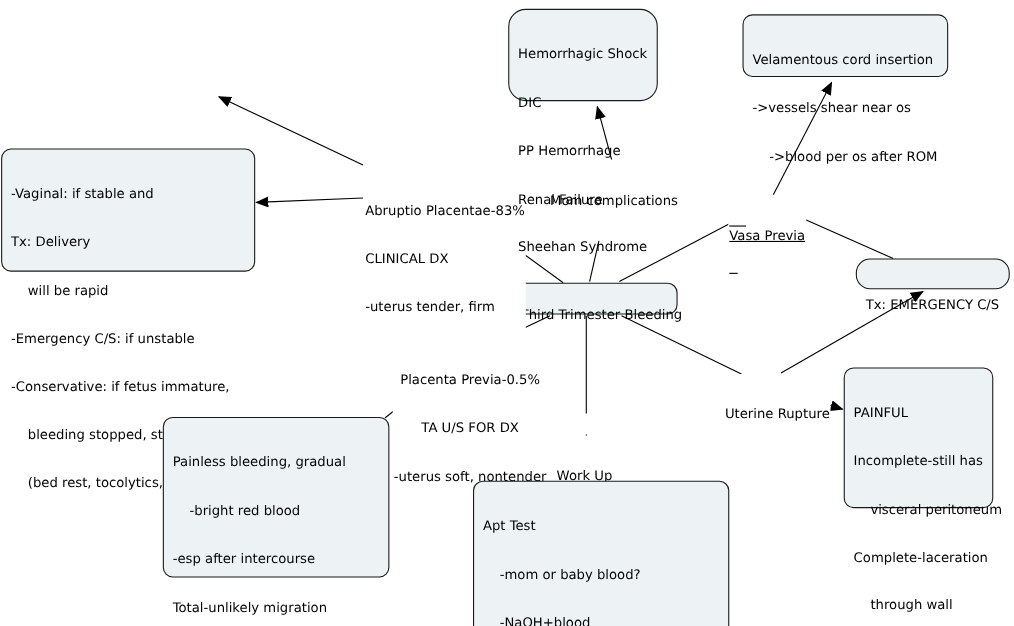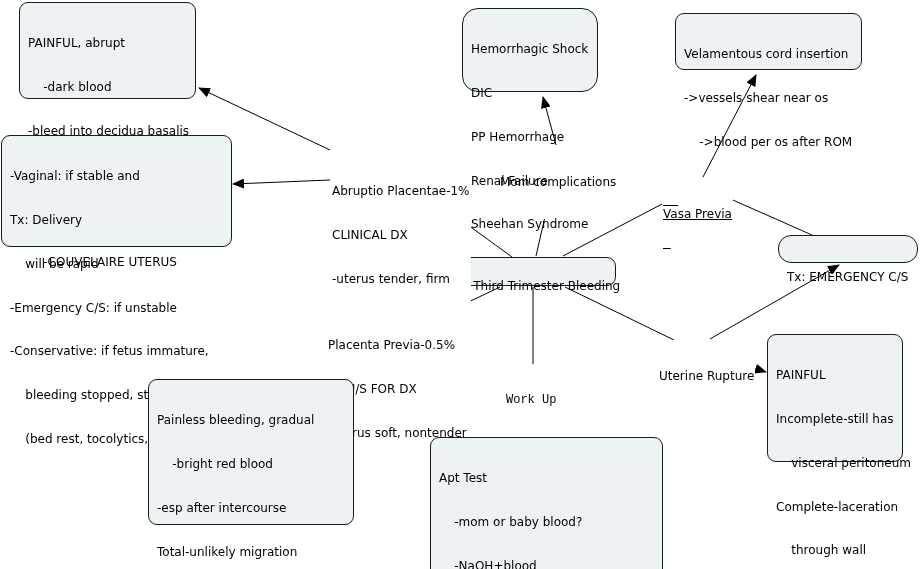--- a/index.html
+++ b/index.html
@@ -54,50 +54,42 @@
     <line x1="720" y1="358" x2="766" y2="372" stroke="#000" stroke-width="1" marker-end="url(#arrowhead)"></line>
 
     <line x1="710" y1="339" x2="839" y2="265" stroke="#000" stroke-width="1" marker-end="url(#arrowhead)"></line>
   </svg>
 
   <div class="node" style="left:449px; top:257px; width:167px; height:29px; padding-top:6px;">
     <span>Third Trimester Bleeding</span>
   </div>
 
   <div class="label" style="left:331px; top:155px;">
-    <span class="ln">Abruptio Placentae-1%</span>
+    <span class="ln">Abruptio Placentae-83%</span>
     <span class="ln">CLINICAL DX</span>
     <span class="ln">-uterus tender, firm</span>
   </div>
   <div class="label" style="left:499px; top:146px;">
     <span class="ln">Mom complications</span>
   </div>
   <div class="label" style="left:662px; top:178px;text-decoration:underline;">
     <span class="ln">Vasa Previa</span>
   </div>
-  <div class="label" style="left:327px; top:309px;">
+  <div class="label" style="left:357px; top:309px;text-align:center;">
     <span class="ln">Placenta Previa-0.5%</span>
     <span class="ln">TA U/S FOR DX</span>
     <span class="ln">-uterus soft, nontender</span>
   </div>
-  <div class="label" style="left:505px; top:364px;font-family:Liberation Mono, monospace;">
+  <div class="label" style="left:505px; top:396px;">
     <span class="ln">Work Up</span>
   </div>
   <div class="label" style="left:658px; top:340px;">
     <span class="ln">Uterine Rupture</span>
   </div>
 
-  <div class="node" style="left:19px; top:2px; width:177px; height:97px;">
-    <span class="ln">PAINFUL, abrupt</span>
-    <span class="ln">    -dark blood</span>
-    <span class="ln">-bleed into decidua basalis</span>
-    <span class="ln">-may be concealed</span>
-    <span class="ln">-if into myometrium</span>
-    <span class="ln">    -COUVELAIRE UTERUS</span>
-  </div>
 
   <div class="node" style="left:1px; top:135px; width:231px; height:112px;">
     <span class="ln">-Vaginal: if stable and</span>
     <span class="ln">Tx: Delivery</span>
     <span class="ln">    will be rapid</span>
     <span class="ln">-Emergency C/S: if unstable</span>
     <span class="ln">-Conservative: if fetus immature,</span>
     <span class="ln">    bleeding stopped, stable, no DIC</span>
     <span class="ln">    (bed rest, tocolytics, steroids)</span>
   </div>

